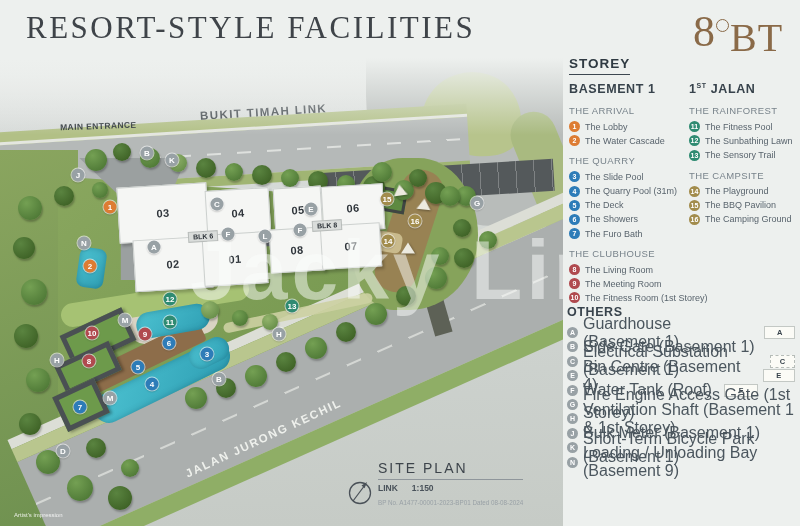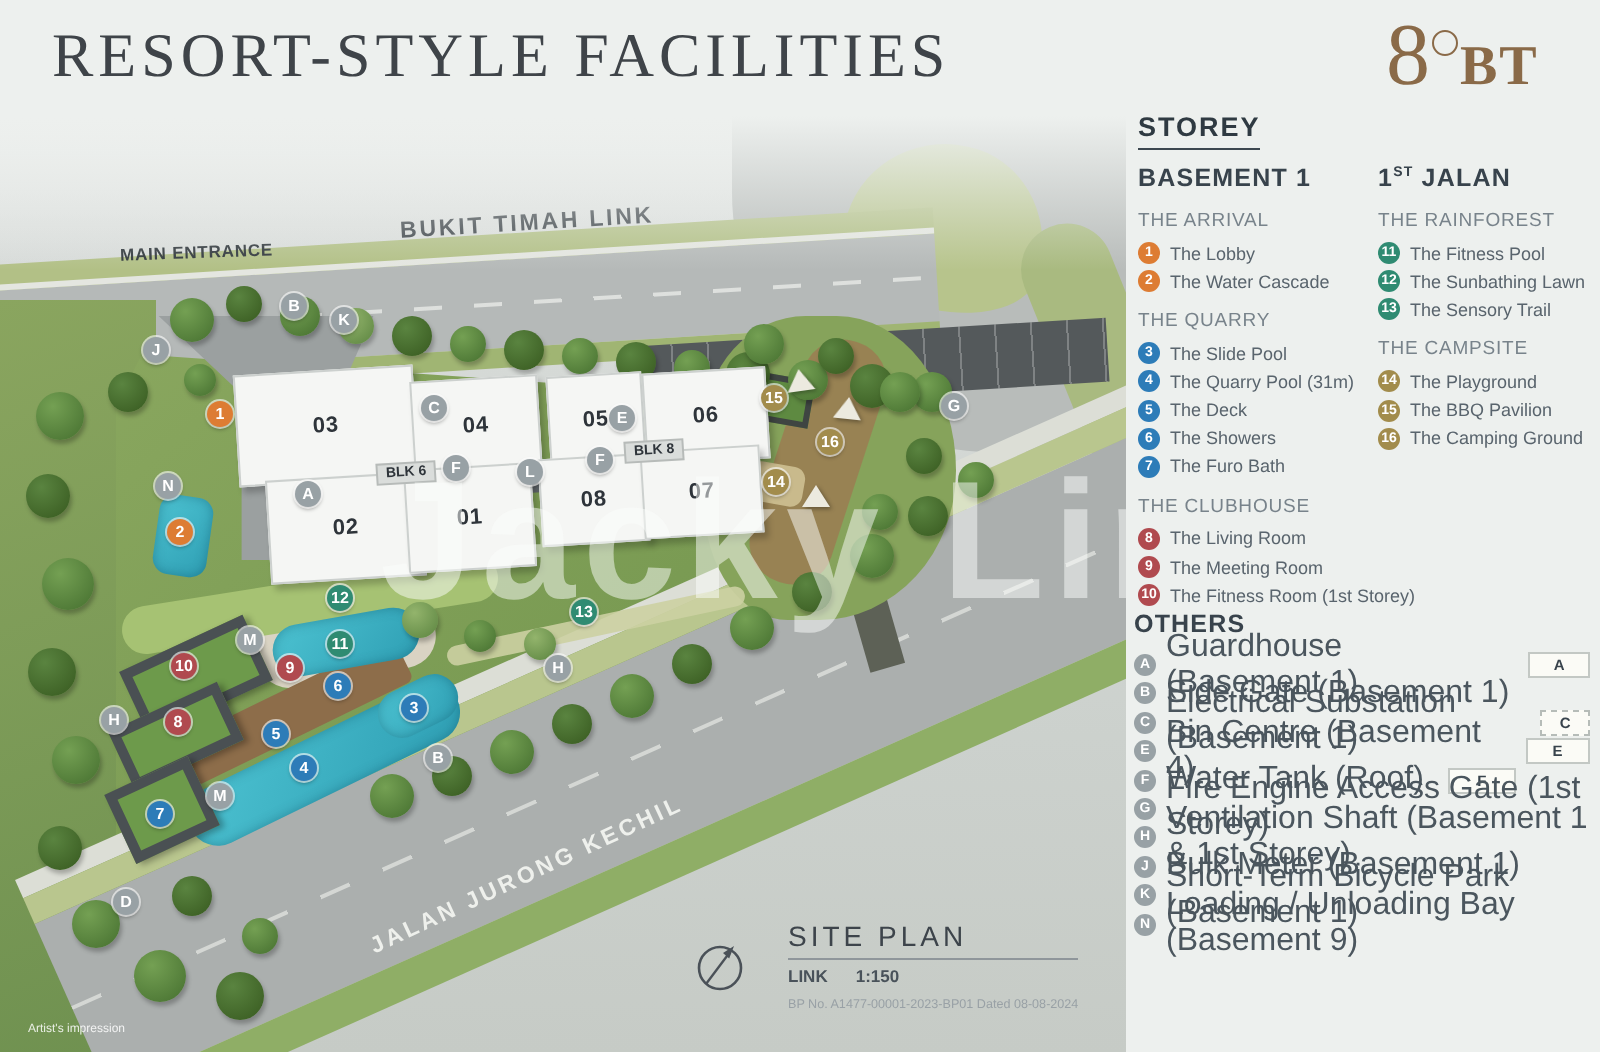--- a/index.html
+++ b/index.html
@@ -94,21 +94,21 @@
        background:linear-gradient(180deg,#edf0ee 0%,#edf0ee 58px,rgba(237,240,238,0) 135px);}
 
   
   .page-title{position:absolute;left:26px;top:10px;z-index:13;margin:0;font-family:"Liberation Serif",serif;
        font-weight:500;font-size:31px;letter-spacing:2.5px;color:#3f4449;}
   .logo{position:absolute;left:693px;top:6px;z-index:21;color:#8a6a48;font-family:"Liberation Serif",serif;
        display:flex;align-items:center;}
   .logo .l8{font-size:44px;font-weight:400;line-height:1;}
   .logo .rosette{width:11px;height:11px;border:1.5px solid #8a6a48;border-radius:50%;margin:-14px 1px 0 1px;
        display:flex;align-items:center;justify-content:center;font-size:6px;}
-  .logo .lbt{font-size:28px;font-weight:700;line-height:1;letter-spacing:1px;margin-top:12px;}
+  .logo .lbt{font-size:40px;font-weight:400;line-height:1;letter-spacing:1px;margin-top:12px;}
 
   
   .legend{position:absolute;left:563px;top:0;width:237px;height:526px;background:#edf0ee;z-index:20;
        color:#4b565e;}
   .legend-title{position:absolute;left:6px;top:56px;font-size:13.5px;font-weight:bold;color:#2f3a42;
        letter-spacing:1px;border-bottom:1.5px solid #3c4750;padding-bottom:3px;}
   .col{position:absolute;top:82px;}
   .col1{left:6px;width:118px;}
   .col2{left:126px;width:110px;}
   .hdr{font-size:12.5px;font-weight:bold;color:#38434c;letter-spacing:.6px;margin-bottom:5px;}
@@ -121,21 +121,21 @@
   .others{position:absolute;left:4px;top:305px;width:228px;}
   .others .hdr{margin-bottom:8px;}
   .orow{display:flex;align-items:center;gap:5px;height:11px;margin-bottom:3.4px;}
   .tagbox{display:inline-flex;align-items:center;justify-content:center;margin-left:7px;
        width:32px;height:11px;background:#fbfbf6;font-size:7.5px;font-weight:bold;color:#38434c;}
   .tag-solid{border:1px solid #c3c8c4;}
   .tag-dashed{border:1px dashed #b6bcb8;}
 
   
   .titleblock{position:absolute;left:346px;top:460px;z-index:13;}
-  .tb-row{display:flex;align-items:center;gap:20px;}
+  .tb-row{display:flex;align-items:flex-end;gap:4px;}
   .tb-name{font-size:14px;letter-spacing:2px;color:#3d444b;font-weight:500;
        border-bottom:1px solid #8f969b;padding-bottom:3px;min-width:116px;}
   .tb-scale{font-size:8.5px;font-weight:bold;color:#49525a;margin-top:3px;display:flex;gap:14px;}
   .tb-bp{font-size:6.3px;color:#99a1a6;margin-top:6px;}
 </style>
 </head>
 <body>
 
 <div class="stage">
 

